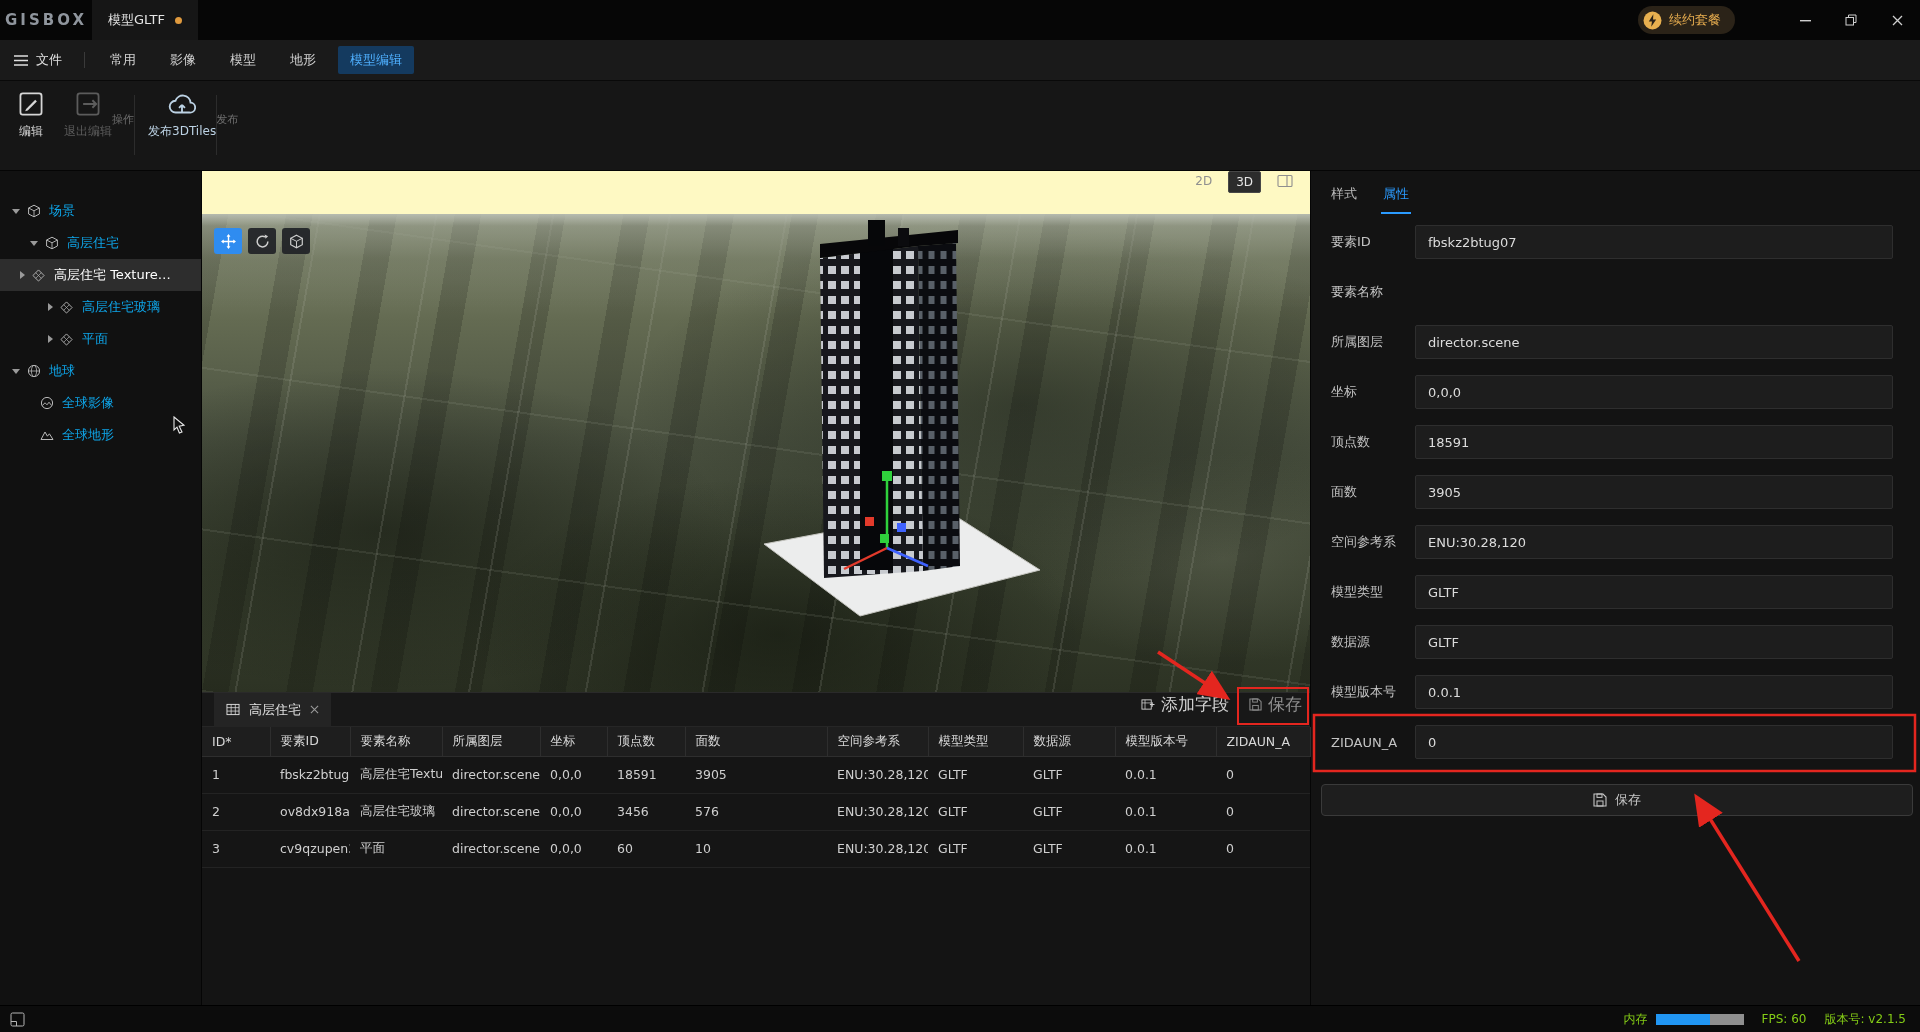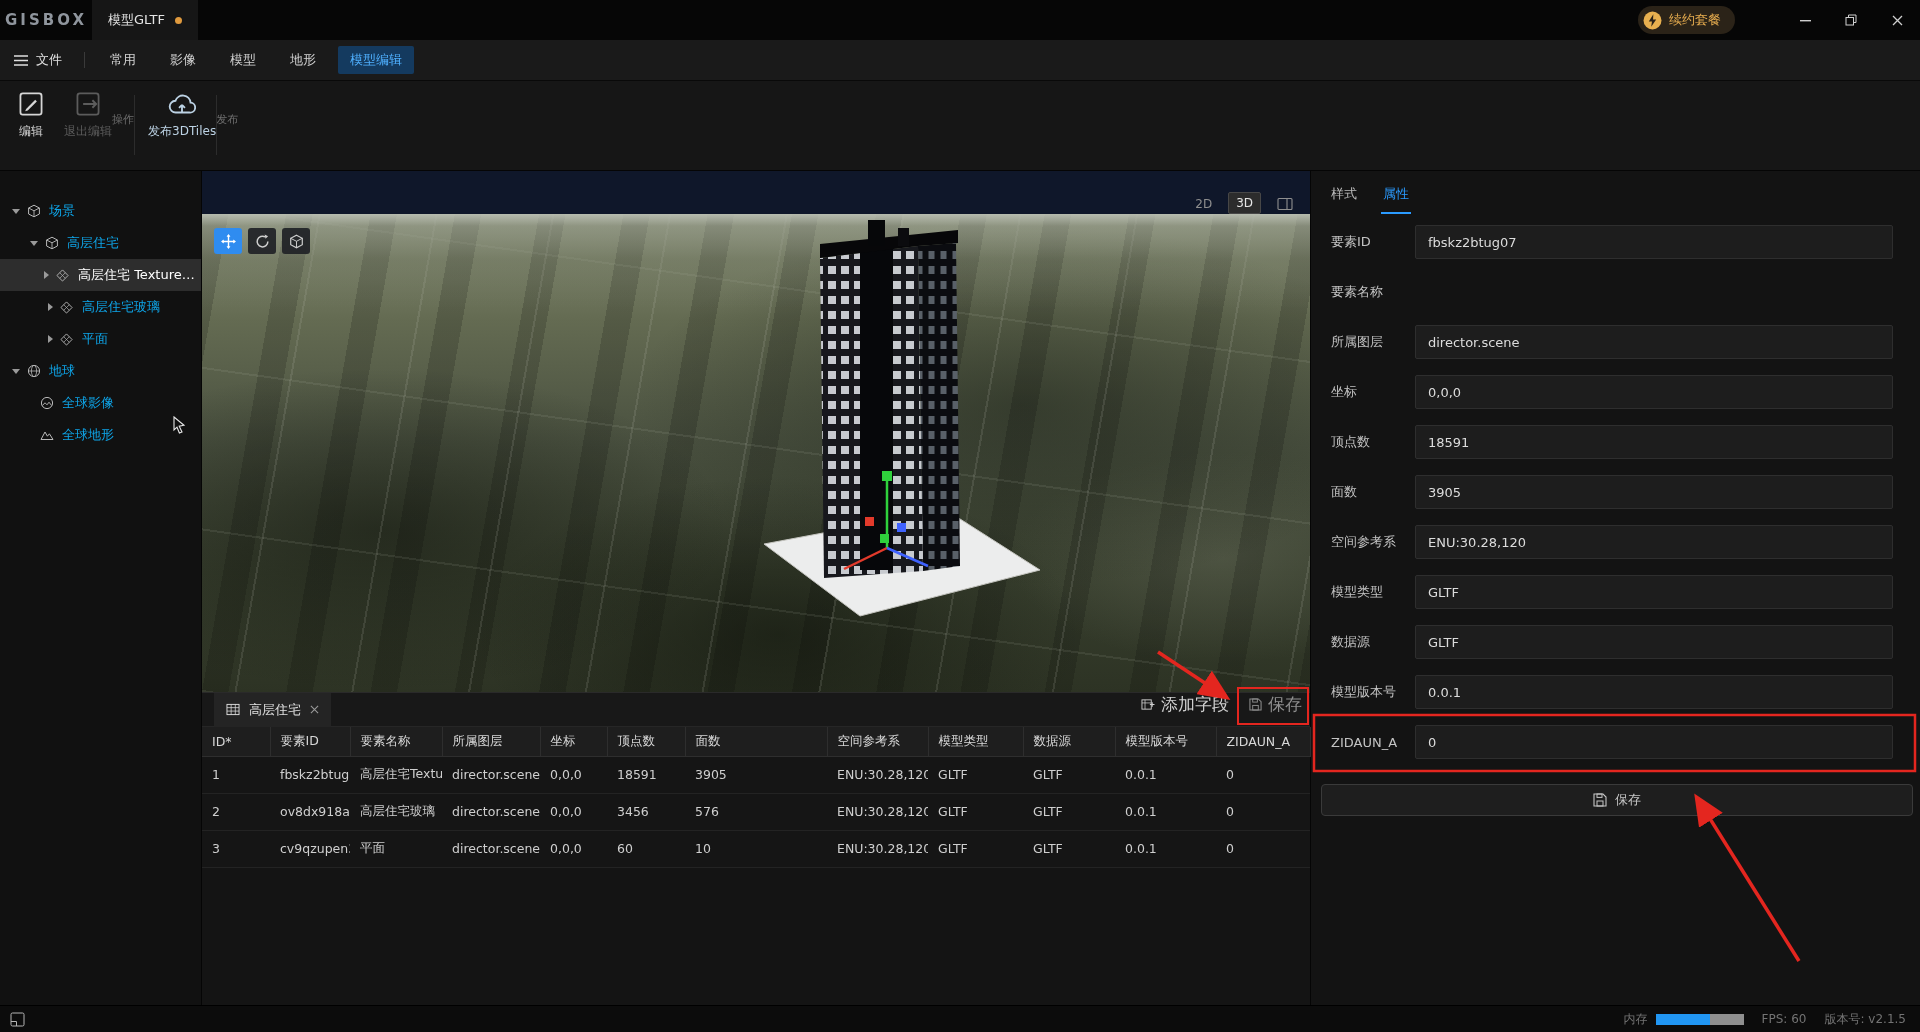--- a/index.html
+++ b/index.html
@@ -36,21 +36,21 @@
 
 .sidebar{left:0;top:171px;width:202px;height:834px;background:#111;border-right:1px solid #050505;padding-top:24px}
 .tree-row{height:32px;display:flex;align-items:center;gap:7px;color:#0ea5e9;white-space:nowrap;overflow:hidden}
 .tree-row.selected{background:#2d2d2d;color:#fff}
 .chev{width:0;height:0;border-style:solid;flex:0 0 auto}
 .chev.down{border-width:5px 4px 0 4px;border-color:#9a9a9a transparent transparent transparent}
 .chev.right{border-width:4px 0 4px 5px;border-color:transparent transparent transparent #9a9a9a}
 .ticon{width:15px;flex:0 0 auto;color:#b9b9b9}
 
 
-.center-strip{left:202px;top:171px;width:1108px;height:43px;background:#0f172a;display:flex;align-items:flex-end;justify-content:flex-end;gap:9px;padding-right:10px}
+.center-strip{left:202px;top:171px;width:1108px;height:43px;background:#fef9c3;display:flex;align-items:flex-start;justify-content:flex-end;gap:9px;padding-right:10px}
 .dim-toggle{font-size:12px;color:#8f8f8f;padding:3px 7px}
 .dim-toggle.active{color:#e6e6e6;background:#2c2c2c;border:1px solid #474747;border-radius:2px}
 .viewport{left:202px;top:214px;width:1108px;height:478px;overflow:hidden;background-color:#3a4132;background-image:
  linear-gradient(to bottom, rgba(185,190,178,.95) 0px, rgba(150,156,140,.55) 12px, rgba(110,118,98,.25) 45px, rgba(0,0,0,0) 95px),
  repeating-linear-gradient(100deg, rgba(205,205,195,.13) 0px, rgba(205,205,195,.13) 2px, transparent 2px, transparent 115px),
  repeating-linear-gradient(8deg, rgba(195,200,185,.10) 0px, rgba(195,200,185,.10) 2px, transparent 2px, transparent 160px),
  repeating-linear-gradient(100deg, rgba(0,0,0,.16) 0px, rgba(0,0,0,.16) 26px, transparent 26px, transparent 83px),
  radial-gradient(ellipse 500px 230px at 16% 66%, rgba(18,22,14,.55), transparent 70%),
  radial-gradient(ellipse 560px 260px at 74% 40%, rgba(26,32,22,.5), transparent 70%),
  radial-gradient(ellipse 420px 220px at 52% 88%, rgba(14,18,10,.55), transparent 72%),
@@ -77,21 +77,21 @@
 .tp-tab{display:flex;align-items:center;gap:9px;background:#242424;height:34px;padding:0 12px;color:#e0e0e0;margin-left:12px}
 .tp-close{color:#9a9a9a;display:flex}
 .tp-actions{position:absolute;right:8px;top:0;height:34px;display:flex;align-items:flex-start;gap:20px;font-size:17px}
 .tp-act{display:flex;align-items:center;gap:6px;color:#d0d0d0}
 .tp-act.dim{color:#8f8f8f}
 table.attr{border-collapse:collapse;width:1108px;table-layout:fixed;font-size:12.5px;color:#cfcfcf}
 table.attr th{height:29px;background:#1e1e1e;font-weight:normal;text-align:left;padding:0 10px;border-right:1px solid #2e2e2e;border-bottom:1px solid #2e2e2e;color:#d8d8d8;overflow:hidden;white-space:nowrap}
 table.attr td{height:37px;padding:0 10px;border-bottom:1px solid #232323;background:#151515;overflow:hidden;white-space:nowrap}
 
 
-.statusbar{left:0;top:1005px;width:1920px;height:27px;background:#0c0c0c;border-top:1px solid #000;display:flex;align-items:center;font-size:12px;color:#737373}
+.statusbar{left:0;top:1005px;width:1920px;height:27px;background:#0c0c0c;border-top:1px solid #000;display:flex;align-items:center;font-size:12px;color:#84cc16}
 .sb-left{margin-left:10px;color:#b5b5b5;display:flex}
 .sb-right{position:absolute;right:14px;display:flex;align-items:center;gap:18px}
 .mem{display:flex;align-items:center;gap:8px}
 .membar{width:88px;height:11px;background:#8f8f8f;position:relative}
 .membar .fill{position:absolute;left:0;top:0;height:100%;width:62%;background:#2196f3}
 
 
 .anno{left:0;top:0;pointer-events:none;z-index:99}
 </style>
 </head>
@@ -195,21 +195,21 @@
   <div class="tree-row" style="padding-left:30px">
     <span class="chev down"></span>
     <span class="ticon">
         <svg width="14" height="14" viewBox="0 0 14 14">
           <path d="M7 1.2 12.4 4v6L7 12.8 1.6 10V4Z" fill="none" stroke="currentColor"></path>
           <path d="M1.6 4 7 6.8 12.4 4M7 6.8v6" fill="none" stroke="currentColor" stroke-width=".9"></path>
         </svg>
       </span>
     <span>高层住宅</span>
   </div>
-  <div class="tree-row selected" style="padding-left:44px">
+  <div class="tree-row selected" style="padding-left:20px">
     <span class="chev right"></span>
     <span class="ticon">
         <svg width="13" height="13" viewBox="0 0 14 14">
           <path d="M7 1 13 7 7 13 1 7Z" fill="none" stroke="currentColor"></path>
           <path d="M4 4l6 6M10 4l-6 6" stroke="currentColor" stroke-width=".7"></path>
         </svg>
       </span>
     <span>高层住宅 Texture…</span>
   </div>
   <div class="tree-row" style="padding-left:48px">

